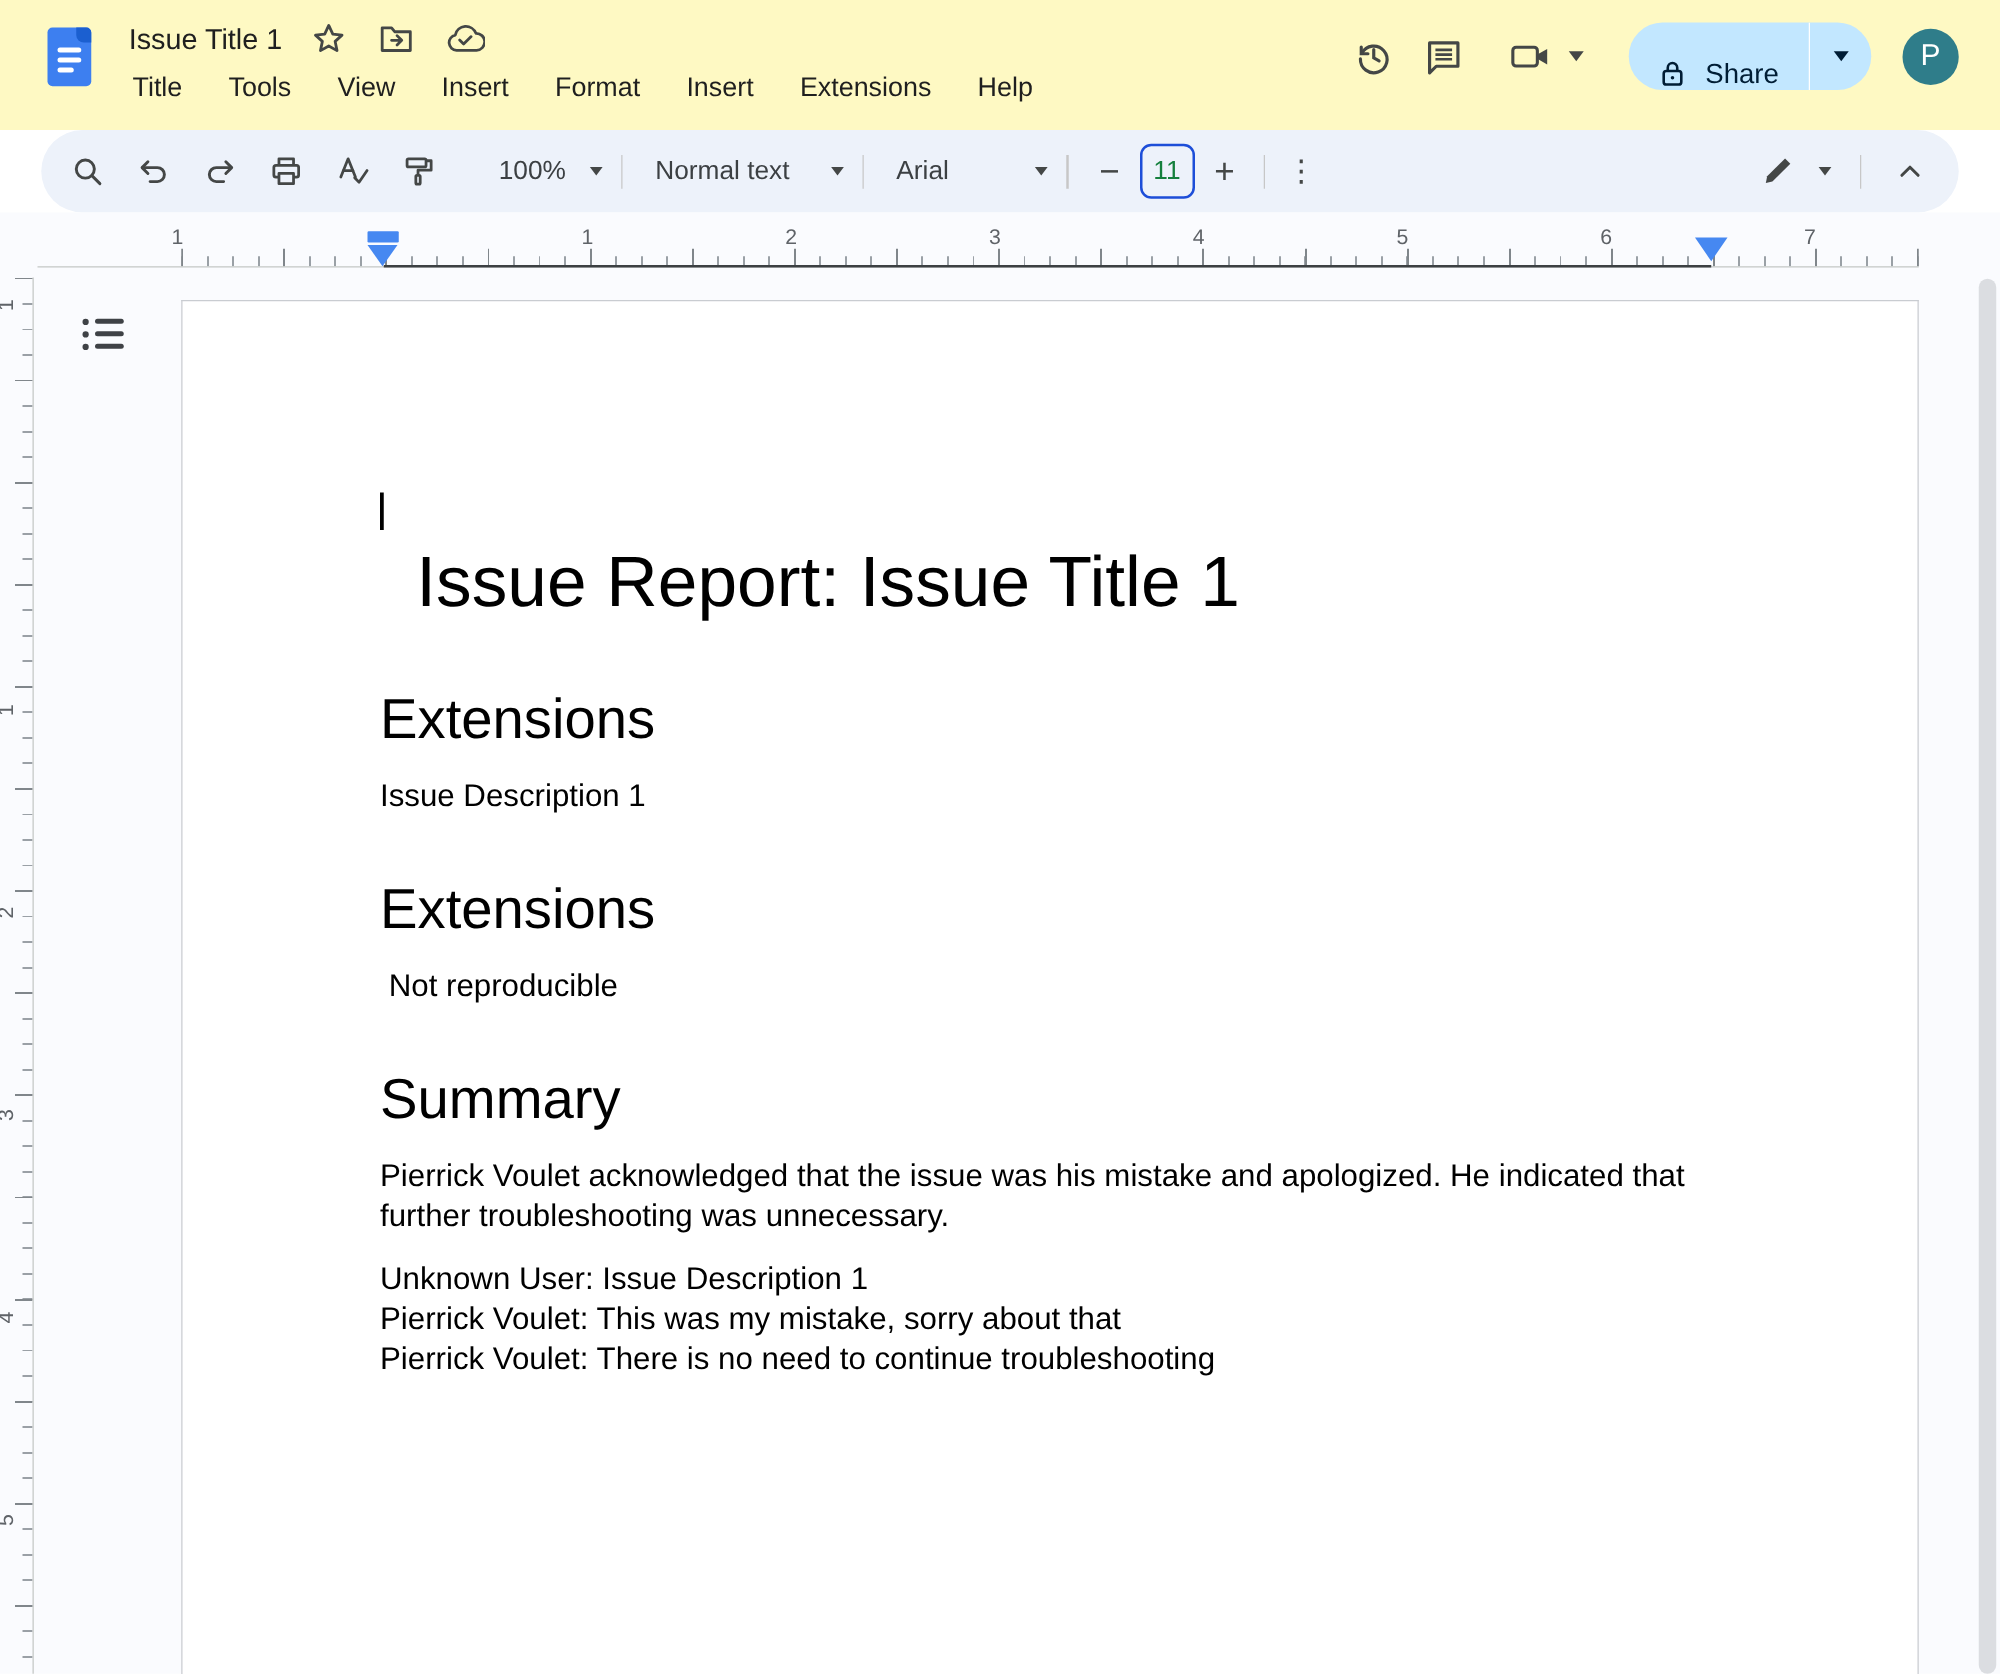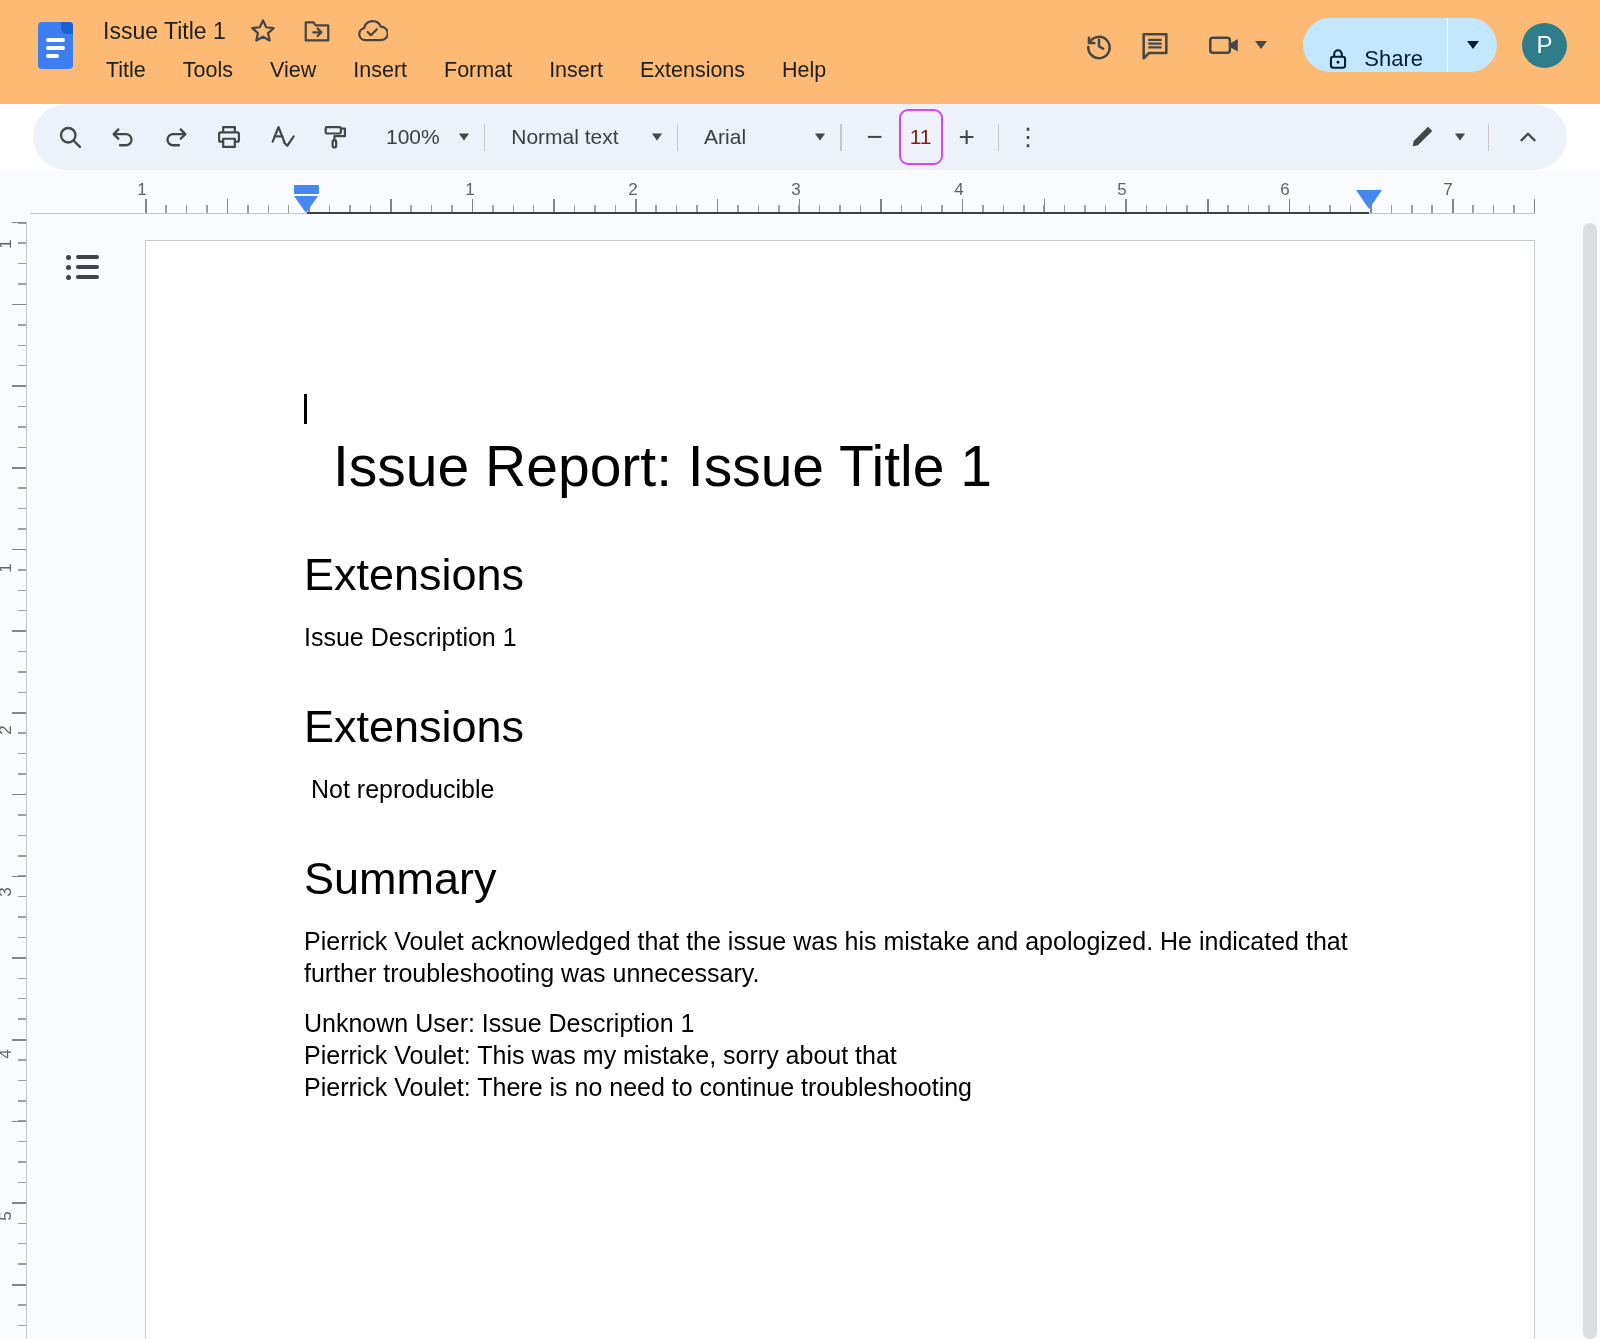--- a/index.html
+++ b/index.html
@@ -1,20 +1,20 @@
 <!DOCTYPE html>
 <html><head>
 <meta charset="utf-8">
 <style>
   * { margin:0; padding:0; box-sizing:border-box; }
   html,body { width:1600px; height:1339px; overflow:hidden;
     font-family:"Liberation Sans", sans-serif; background:#fff; }
 
   
-  .header { position:absolute; left:0; top:0; width:1600px; height:104px; background:#fdba74;text-decoration:underline; }
+  .header { position:absolute; left:0; top:0; width:1600px; height:104px; background:#fef9c3;text-decoration:underline; }
   .docs-logo { position:absolute; left:38px; top:22px; width:35px; height:47px;
     background:#3d7ff0; border-radius:4px; }
   .docs-logo .fold { position:absolute; right:0; top:0; width:12px; height:12px;
     background:#1b5fd0; border-radius:0 4px 0 6px; }
   .docs-logo .l { position:absolute; left:8px; width:19px; height:4px; background:#fff; border-radius:2px; }
   .docs-logo .l1{ top:16px; } .docs-logo .l2{ top:24px; } .docs-logo .l3{ top:32px; width:13px; }
   .doc-title-row { position:absolute; left:103px; top:14px; height:34px; display:flex; align-items:center; gap:22px; }
   .doc-title { font-size:23px; color:#1f1f1f; }
   .title-icons { display:flex; align-items:center; gap:24px; color:#444746; }
   .menu-row { position:absolute; left:101px; top:56px; display:flex; gap:27px; }
@@ -36,22 +36,22 @@
 
   
   .toolbar { position:absolute; left:33px; top:104px; width:1534px; height:66px;
     background:#edf2fa; border-radius:33px; display:flex; align-items:center; padding:0 22px 0 20px; }
   .tb-btn { width:34px; height:40px; display:flex; align-items:center; justify-content:center;
     border-radius:6px; color:#444746; flex:none; margin-right:19px; }
   .tb-txt { font-size:21px; color:#3c4043; }
   .tb-div { width:1.5px; height:27px; background:#c7c7c7; flex:none; margin:0 14px; }
   .dd { display:flex; align-items:center; flex:none; }
   .dd .tri { margin-left:18px; transform:scale(0.85); }
-  .font-size-box { width:44px; height:56px; border:2px solid #d946ef; border-radius:9px;
-    display:flex; align-items:center; justify-content:center; font-size:21px; color:#7f1d1d;
+  .font-size-box { width:44px; height:44px; border:2px solid #1d4ed8; border-radius:9px;
+    display:flex; align-items:center; justify-content:center; font-size:21px; color:#15803d;
     background:transparent; flex:none; }
   .pm { font-size:28px; color:#444746; width:34px; text-align:center; flex:none; }
   .dots { font-size:24px; color:#444746; width:30px; text-align:center; flex:none; letter-spacing:0; }
   .tb-spacer { flex:1; }
 
   
   .canvas { position:absolute; left:0; top:170px; width:1600px; height:1169px; background:#fafbfe; }
   .hruler { position:absolute; left:0; top:178px; width:1600px; height:36px; }
   .h-ticks-minor { position:absolute; left:145px; bottom:1px; width:1390px; height:8px;
     background:repeating-linear-gradient(to right,#9aa0a6 0 1.5px,transparent 1.5px 20.42px); }
@@ -206,21 +206,21 @@
     </svg>
   </div>
   <div class="tb-btn">
     <svg width="28" height="28" viewBox="0 0 24 24" fill="none" stroke="#444746" stroke-width="1.9" stroke-linejoin="round">
       <rect x="4" y="3.5" width="13" height="5.5" rx="1"></rect>
       <path d="M17 4.8 h3.5 v6.5 h-9 v3.5"></path>
       <rect x="10" y="14.8" width="3" height="6" rx="0.8"></rect>
     </svg>
   </div>
 
-  <div class="dd" style="margin-left:15px">
+  <div class="dd" style="margin-left:28px">
     <span class="tb-txt">100%</span>
     <span class="tri"></span>
   </div>
   <div class="tb-div"></div>
 
   <div class="dd" style="margin-left:12px">
     <span class="tb-txt">Normal text</span>
     <span class="tri" style="margin-left:32px"></span>
   </div>
   <div class="tb-div"></div>

